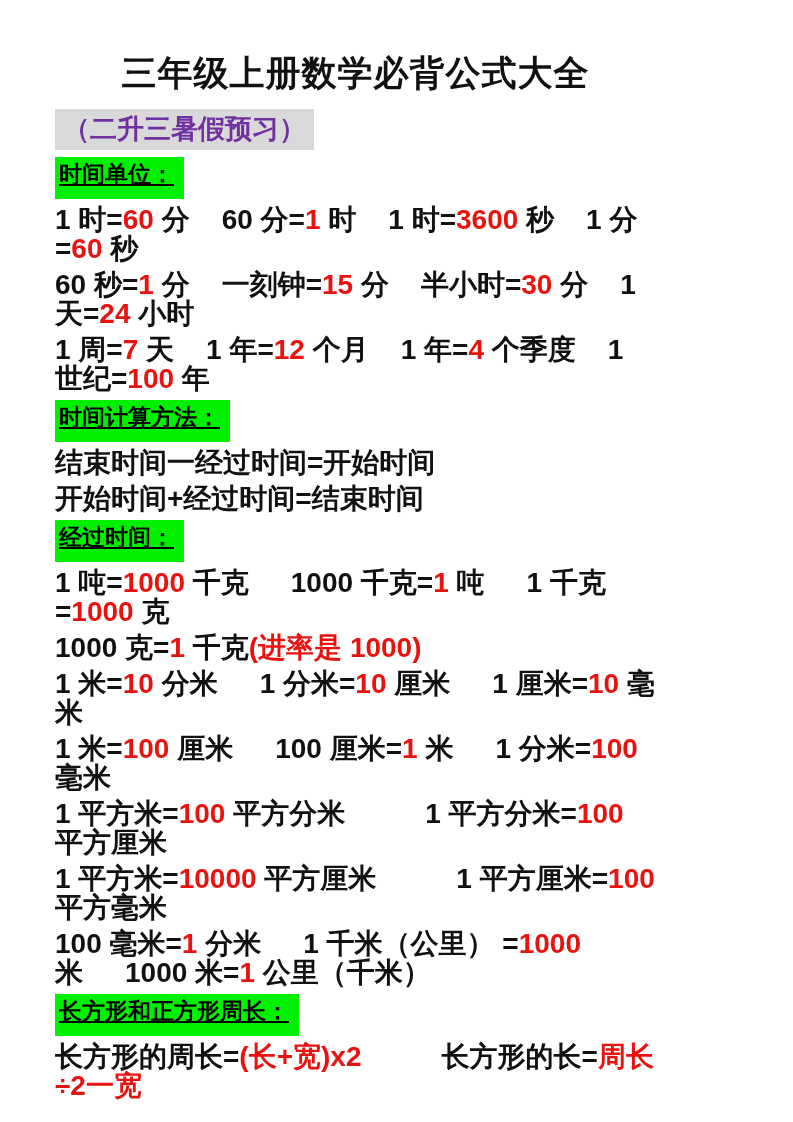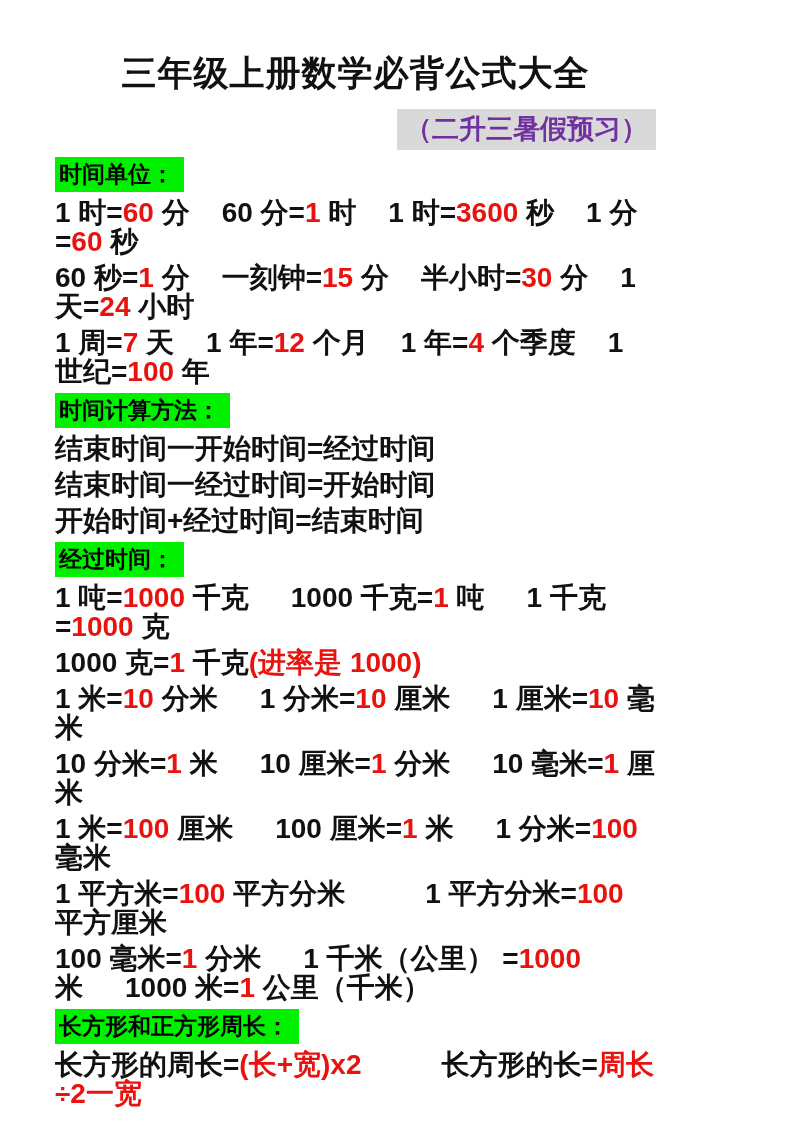--- a/index.html
+++ b/index.html
@@ -21,37 +21,38 @@
     overflow:hidden;
   }
   .page{padding:50px 50px 0 55px;width:706px;}
   .doc-title{
     font-size:35px;
     font-weight:800;
     text-align:center;
     margin:0 0 12px 0;
     letter-spacing:1px;
   }
-  .subtitle-row{text-align:right;margin:0 0 4px 0;}
+  .subtitle-row{text-align:left;margin:0 0 4px 0;}
   .subtitle-badge{
     display:inline-block;
     background:var(--subtitle-bg);
     color:var(--purple);
     font-size:27px;
     font-weight:800;
     padding:2px 8px 3px 8px;
   }
   .header-row{line-height:30px;margin:7px 0 3px 0;}
   .section-header{
     display:inline-block;
     background:var(--green);
     color:#000;
     font-size:23px;
     font-weight:800;
-    padding:2px 10px 3px 4px;
+    padding:2px 10px 10px 4px;
+    text-decoration:underline;
   }
   .line{
     font-size:28px;
     line-height:29px;
     margin:6px 0 7px 0;
   }
   .g4 .seg{margin-right:32px;}
   .g3 .seg{margin-right:42px;}
   .g2 .seg{margin-right:80px;}
   .line .seg:last-child{margin-right:0;}
@@ -67,34 +68,33 @@
   </div>
   <div>
       <div>
         <div class="header-row"><span class="section-header">时间单位：</span></div>
         <div class="line g4"><span class="seg"><span>1 时=</span><span class="red">60</span><span> 分</span></span><span class="seg"><span>60 分=</span><span class="red">1</span><span> 时</span></span><span class="seg"><span>1 时=</span><span class="red">3600</span><span> 秒</span></span><span class="seg"><span>1 分=</span><span class="red">60</span><span> 秒</span></span></div>
         <div class="line g4"><span class="seg"><span>60 秒=</span><span class="red">1</span><span> 分</span></span><span class="seg"><span>一刻钟=</span><span class="red">15</span><span> 分</span></span><span class="seg"><span>半小时=</span><span class="red">30</span><span> 分</span></span><span class="seg"><span>1 天=</span><span class="red">24</span><span> 小时</span></span></div>
         <div class="line g4"><span class="seg"><span>1 周=</span><span class="red">7</span><span> 天</span></span><span class="seg"><span>1 年=</span><span class="red">12</span><span> 个月</span></span><span class="seg"><span>1 年=</span><span class="red">4</span><span> 个季度</span></span><span class="seg"><span>1 世纪=</span><span class="red">100</span><span> 年</span></span></div>
       </div>
       <div>
         <div class="header-row"><span class="section-header">时间计算方法：</span></div>
-        <div class="line g1"><span class="seg"><span>结束时间一开始时间=经过时间</span></span></div>
         <div class="line g1"><span class="seg"><span>结束时间一经过时间=开始时间</span></span></div>
         <div class="line g1"><span class="seg"><span>开始时间+经过时间=结束时间</span></span></div>
       </div>
       <div>
         <div class="header-row"><span class="section-header">经过时间：</span></div>
         <div class="line g3"><span class="seg"><span>1 吨=</span><span class="red">1000</span><span> 千克</span></span><span class="seg"><span>1000 千克=</span><span class="red">1</span><span> 吨</span></span><span class="seg"><span>1 千克=</span><span class="red">1000</span><span> 克</span></span></div>
         <div class="line g1"><span class="seg"><span>1000 克=</span><span class="red">1</span><span> 千克</span><span class="red">(进率是 1000)</span></span></div>
       </div>
       <div>
         <div class="line g3"><span class="seg"><span>1 米=</span><span class="red">10</span><span> 分米</span></span><span class="seg"><span>1 分米=</span><span class="red">10</span><span> 厘米</span></span><span class="seg"><span>1 厘米=</span><span class="red">10</span><span> 毫米</span></span></div>
-        <div class="line g3"><span class="seg"><span>10 分米=</span><span class="red">1</span><span> 米</span></span><span class="seg"><span>10 厘米=</span><span class="red">1</span><span> 分米</span></span><span class="seg"><span>10 毫米=</span><span class="red">1</span><span> 厘米</span></span></div>
         <div class="line g3"><span class="seg"><span>1 米=</span><span class="red">100</span><span> 厘米</span></span><span class="seg"><span>100 厘米=</span><span class="red">1</span><span> 米</span></span><span class="seg"><span>1 分米=</span><span class="red">100</span><span> 毫米</span></span></div>
         <div class="line g2"><span class="seg"><span>1 平方米=</span><span class="red">100</span><span> 平方分米</span></span><span class="seg"><span>1 平方分米=</span><span class="red">100</span><span> 平方厘米</span></span></div>
+        <div class="line g2"><span class="seg"><span>1 平方米=</span><span class="red">10000</span><span> 平方厘米</span></span><span class="seg"><span>1 平方厘米=</span><span class="red">100</span><span> 平方毫米</span></span></div>
         <div class="line g3"><span class="seg"><span>100 毫米=</span><span class="red">1</span><span> 分米</span></span><span class="seg"><span>1 千米（公里） =</span><span class="red">1000</span><span> 米</span></span><span class="seg"><span>1000 米=</span><span class="red">1</span><span> 公里（千米）</span></span></div>
       </div>
       <div>
         <div class="header-row"><span class="section-header">长方形和正方形周长：</span></div>
         <div class="line g2"><span class="seg"><span>长方形的周长=</span><span class="red">(长+宽)x2</span></span><span class="seg"><span>长方形的长=</span><span class="red">周长÷2一宽</span></span></div>
       </div>
     </div>
 </div>
 
 </body></html>

